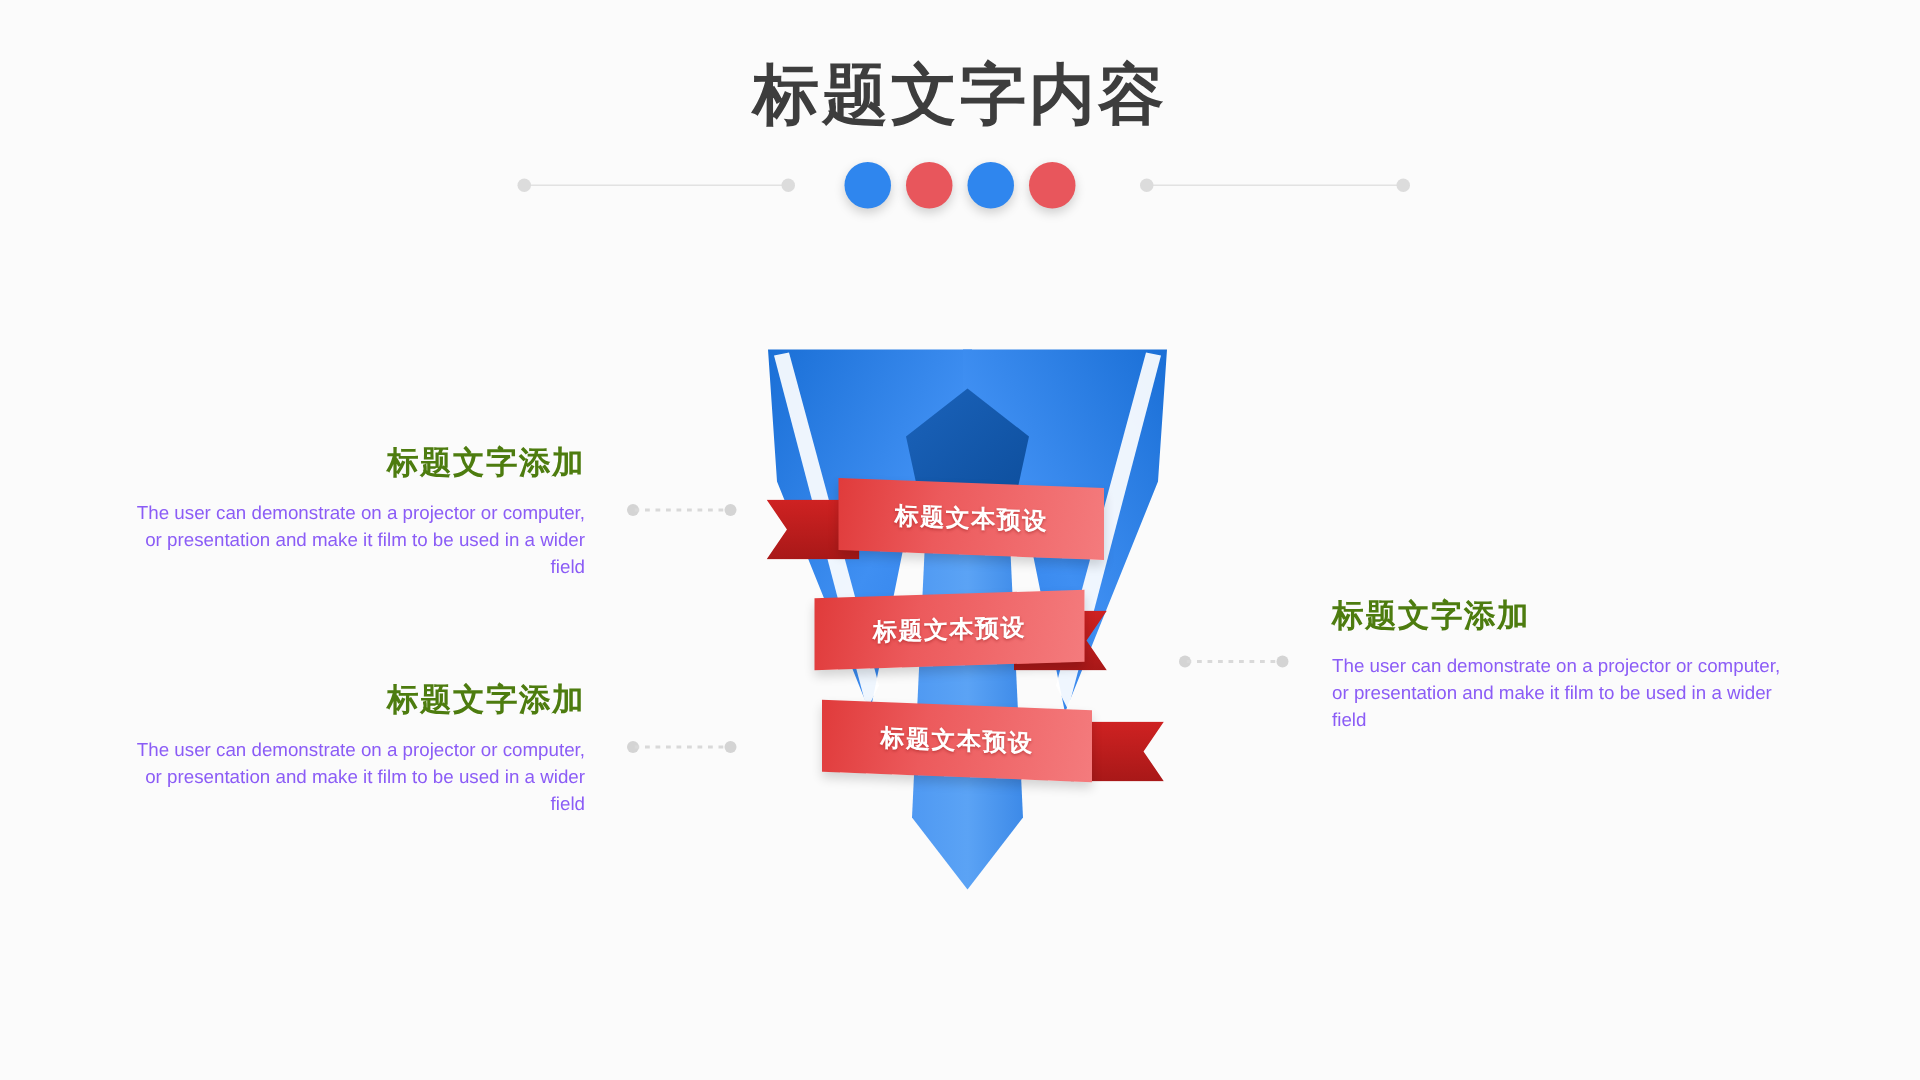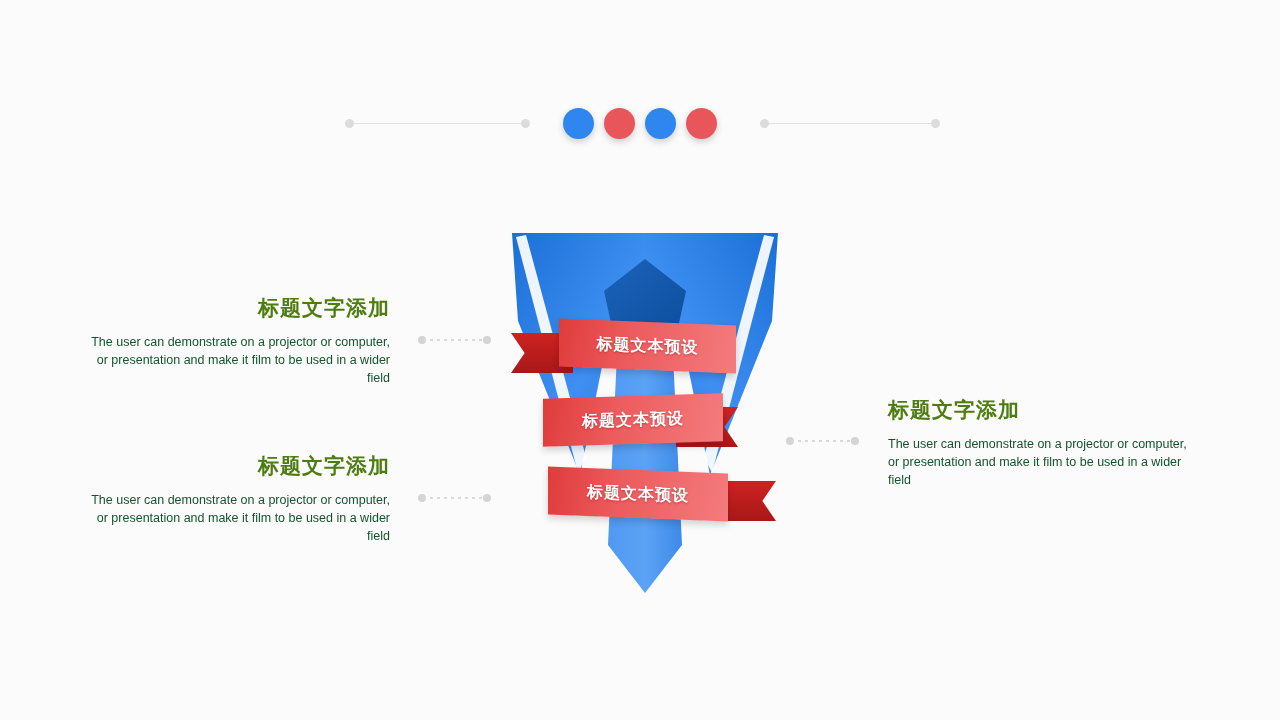--- a/index.html
+++ b/index.html
@@ -67,21 +67,21 @@
   .block h3 {
     font-size:21px;
     font-weight:bold;
     color:#4d7c0f;
     letter-spacing:1px;
     margin-bottom:11px;
   }
   .block p {
     font-size:12.5px;
     line-height:18px;
-    color:#14532d;
+    color:#8b5cf6;
   }
   .block.right-align { text-align:right; }
   .block.left-align  { text-align:left; }
 
   #block-left-1  { left:80px;  top:294px; }
   #block-left-2  { left:80px;  top:452px; }
   #block-right-1 { left:888px; top:396px; }
 
   
   .connector {
@@ -160,20 +160,21 @@
   #ribbon-2 { left:543px; top:396px; width:195px; }
   #ribbon-2 .band { left:0; width:180px; transform:skewY(-1.8deg); }
   #ribbon-3 { left:548px; top:470px; width:228px; }
   #ribbon-3 .band { left:0; width:180px; transform:skewY(2.2deg); }
 </style>
 </head>
 <body>
 
 <div id="slide">
 
+  <div class="title">标题文字内容</div>
 
   <div class="divider" id="divider-left">
     <div class="bar"></div>
     <div class="dot left"></div>
     <div class="dot right"></div>
   </div>
   <div class="divider" id="divider-right">
     <div class="bar"></div>
     <div class="dot left"></div>
     <div class="dot right"></div>

